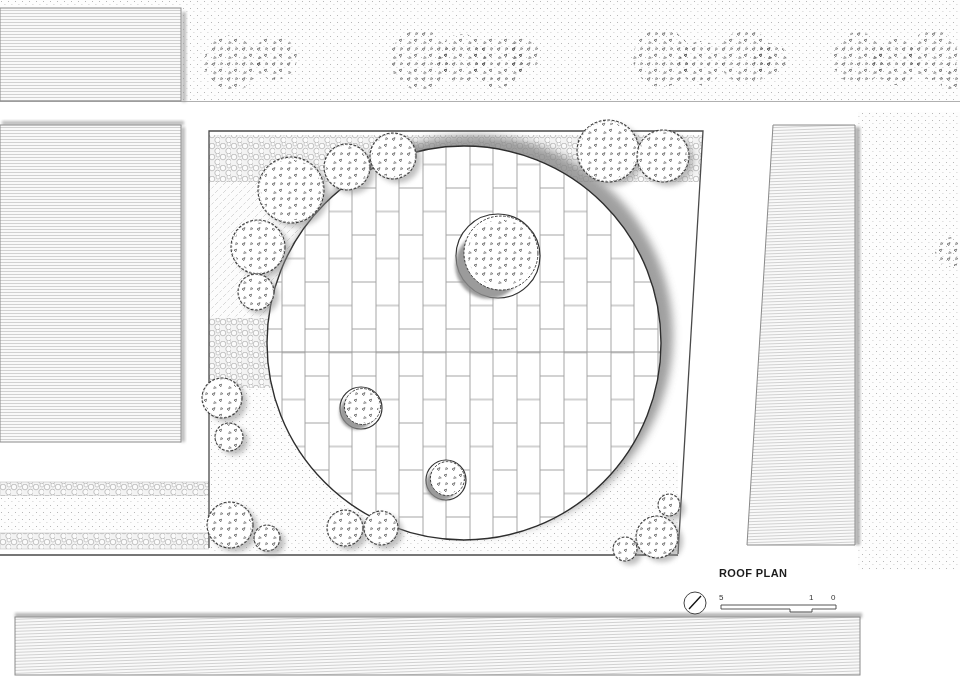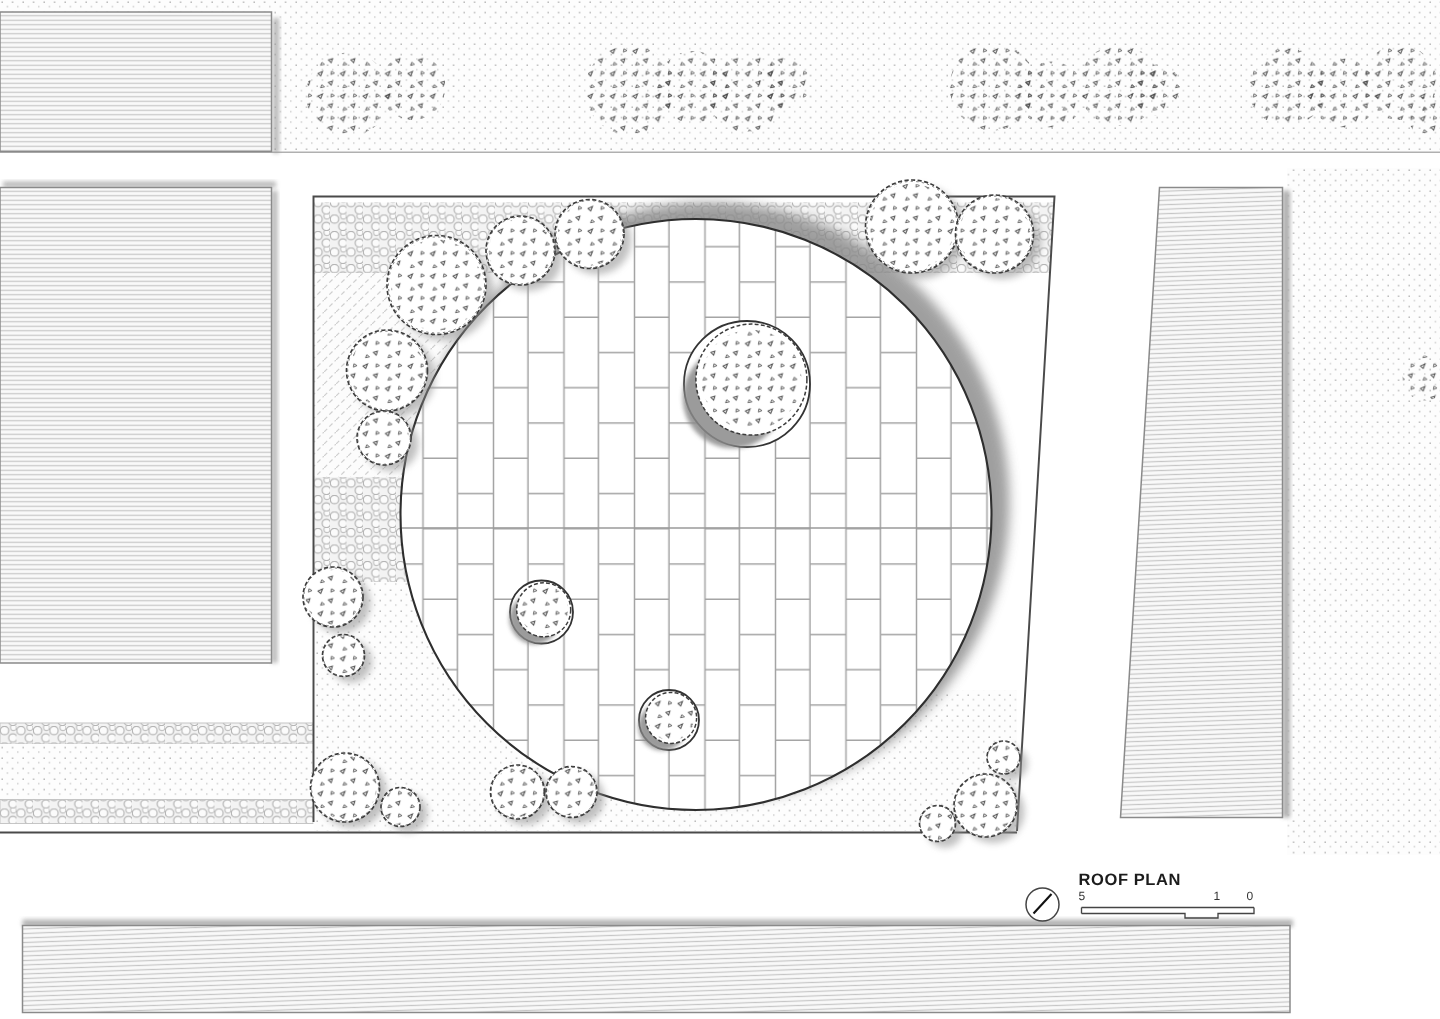--- a/index.html
+++ b/index.html
@@ -262,17 +262,17 @@
         </g>
       </g>
 
     <g>
       <circle cx="695" cy="603" r="11" fill="#ffffff" stroke="#444" stroke-width="1"></circle>
       <line x1="689" y1="609" x2="701" y2="596" stroke="#111" stroke-width="1.4"></line>
       <path d="M721 605 H836 M721 605 V609 M721 609 H790 V612 H812 V609 H836 V605" fill="none" stroke="#444" stroke-width=".9"></path>
     </g>
   </svg>
 
-  <span class="lbl title" style="left:719px;top:581px;">ROOF PLAN</span>
+  <span class="lbl title" style="left:719px;top:567px;">ROOF PLAN</span>
   <span class="lbl num" style="left:719px;top:593px;">5</span>
   <span class="lbl num" style="left:809px;top:593px;">1</span>
   <span class="lbl num" style="left:831px;top:593px;">0</span>
 </div>
 
 </body></html>

